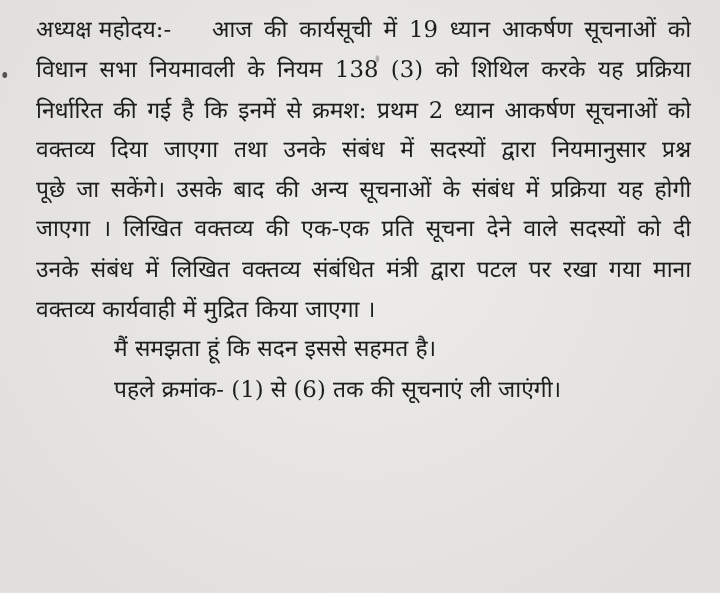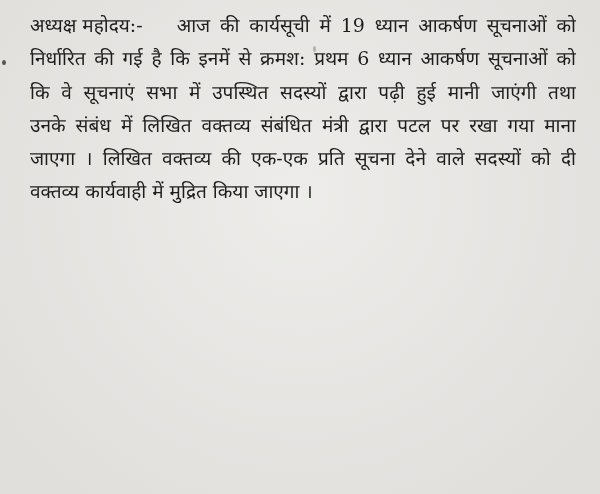--- a/index.html
+++ b/index.html
@@ -80,23 +80,27 @@
 </head>
 <body>
 
 <div class="page-wrap">
   <div class="page">
 
     <div class="line justify">
       <span class="speaker-heading">अध्यक्ष महोदय:-</span><span>आज की कार्यसूची में 19 ध्यान आकर्षण सूचनाओं को</span>
     </div>
 
-    <div class="line justify">निर्धारित की गई है कि इनमें से क्रमश: प्रथम 6 ध्यान आकर्षण सूचनाओं को</div>
-    <div class="line justify">कि वे सूचनाएं सभा में उपस्थित सदस्यों द्वारा पढ़ी हुई मानी जाएंगी तथा</div>
+    <div class="line justify">विधान सभा नियमावली के नियम 138 (3) को शिथिल करके यह प्रक्रिया</div>
+    <div class="line justify">निर्धारित की गई है कि इनमें से क्रमश: प्रथम 2 ध्यान आकर्षण सूचनाओं को</div>
+    <div class="line justify">वक्तव्य दिया जाएगा तथा उनके संबंध में सदस्यों द्वारा नियमानुसार प्रश्न</div>
+    <div class="line justify">पूछे जा सकेंगे। उसके बाद की अन्य सूचनाओं के संबंध में प्रक्रिया यह होगी</div>
+    <div class="line justify">जाएगा । लिखित वक्तव्य की एक-एक प्रति सूचना देने वाले सदस्यों को दी</div>
     <div class="line justify">उनके संबंध में लिखित वक्तव्य संबंधित मंत्री द्वारा पटल पर रखा गया माना</div>
-    <div class="line justify">जाएगा । लिखित वक्तव्य की एक-एक प्रति सूचना देने वाले सदस्यों को दी</div>
     <div class="line plain">वक्तव्य कार्यवाही में मुद्रित किया जाएगा ।</div>
 
+    <div class="line plain indent">मैं समझता हूं कि सदन इससे सहमत है।</div>
+    <div class="line plain indent">पहले क्रमांक- (1) से (6) तक की सूचनाएं ली जाएंगी।</div>
 
   </div>
   <span class="speck speck-1"></span>
   <span class="speck speck-2"></span>
 </div>
 
 </body></html>

